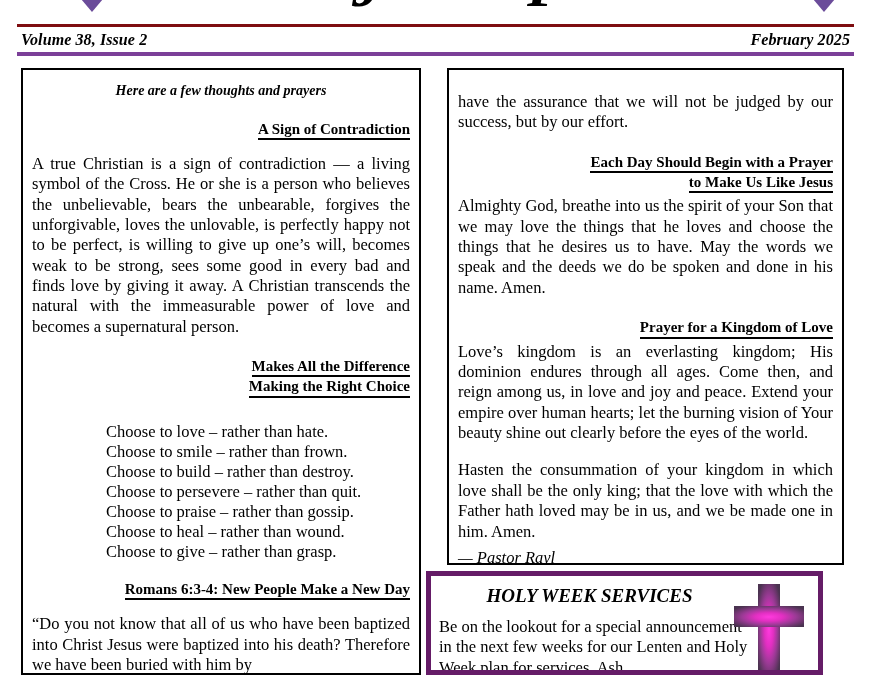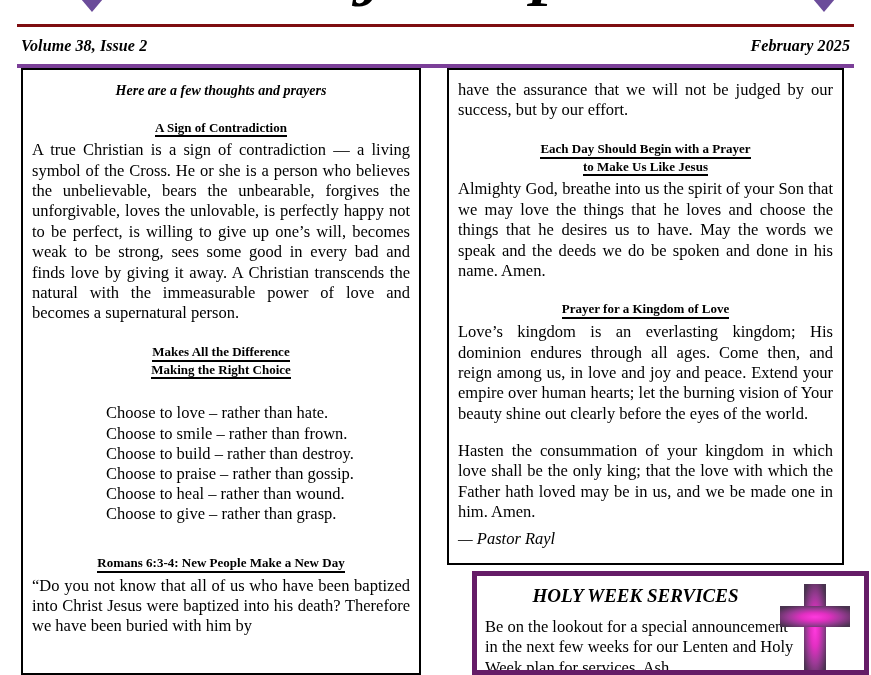--- a/index.html
+++ b/index.html
@@ -45,21 +45,21 @@
     line-height: 1;
   }
   .mast-glyph.g1 { left: 352px; }
   .mast-glyph.g2 { left: 527px; }
 
   
   #volbar {
     position: absolute;
     left: 17px; top: 24px;
     width: 837px;
-    height: 44px;
+    height: 32px;
     border-top: 3px solid #7e0d10;
     border-bottom: 4px solid #7b3f98;
     box-sizing: border-box;
     display: flex;
     align-items: center;
     justify-content: space-between;
     padding: 0 4px;
   }
   #volbar .vb-text {
     font-style: italic;
@@ -90,61 +90,61 @@
   
   .intro {
     text-align: center;
     font-weight: bold;
     font-style: italic;
     font-size: 14px;
     line-height: 1.25;
     margin: 4px 0 0 0;
   }
   .sec-head {
-    text-align: center;
-    font-weight: bold;
-    font-size: 13px;
+    text-align: right;
+    font-weight: bold;
+    font-size: 15px;
     line-height: 1.22;
     margin: 20px 0 3px 0;
   }
   .sec-head span {
     border-bottom: 2px solid #000;
     display: inline-block;
     padding-bottom: 0px;
   }
-  .sec-head.tight { margin-top: 31px; }
+  .sec-head.tight { margin-top: 18px; }
   .body-p {
     text-align: justify;
     font-size: 16.5px;
     line-height: 1.235;
     margin: 3px 0 0 0;
     hyphens: none;
   }
-  .body-p.first { margin-top: 2px; }
+  .body-p.first { margin-top: 14px; }
   .choice-list {
     margin: 24px 0 0 0;
     padding: 0;
     list-style: none;
     font-size: 16.5px;
     line-height: 1.215;
     text-align: left;
     padding-left: 74px;
   }
   .signature {
     font-style: italic;
     font-size: 16.5px;
     margin-top: 6px;
     padding-right: 4px;
   }
   .gap-p { margin-top: 17px; }
 
   
   #holybox {
     position: absolute;
-    left: 472px; top: 571px;
+    left: 426px; top: 571px;
     width: 397px; height: 104px;
     border: 5px solid #651c67;
     box-sizing: border-box;
     background: #ffffff;
     overflow: hidden;
     padding: 6px 8px 0 8px;
   }
   #holy-title {
     font-weight: bold;
     font-style: italic;
@@ -193,20 +193,21 @@
   <p class="body-p first">A true Christian is a sign of contradiction — a living symbol of the Cross. He or she is a person who believes the unbelievable, bears the unbearable, forgives the unforgivable, loves the unlovable, is perfectly happy not to be perfect, is willing to give up one’s will, becomes weak to be strong, sees some good in every bad and finds love by giving it away. A Christian transcends the natural with the immeasurable power of love and becomes a supernatural person.</p>
 
   <div class="sec-head">
     <div><span>Makes All the Difference</span></div>
     <div><span>Making the Right Choice</span></div>
   </div>
   <ul class="choice-list">
     <li>Choose to love – rather than hate.</li>
     <li>Choose to smile – rather than frown.</li>
     <li>Choose to build – rather than destroy.</li>
+    <li>Choose to persevere – rather than quit.</li>
     <li>Choose to praise – rather than gossip.</li>
     <li>Choose to heal – rather than wound.</li>
     <li>Choose to give – rather than grasp.</li>
   </ul>
 
   <div class="sec-head tight">
     <span>Romans 6:3-4: New People Make a New Day</span>
   </div>
   <p class="body-p first">“Do you not know that all of us who have been baptized into Christ Jesus were baptized into his death? Therefore we have been buried with him by</p>
 </div>

